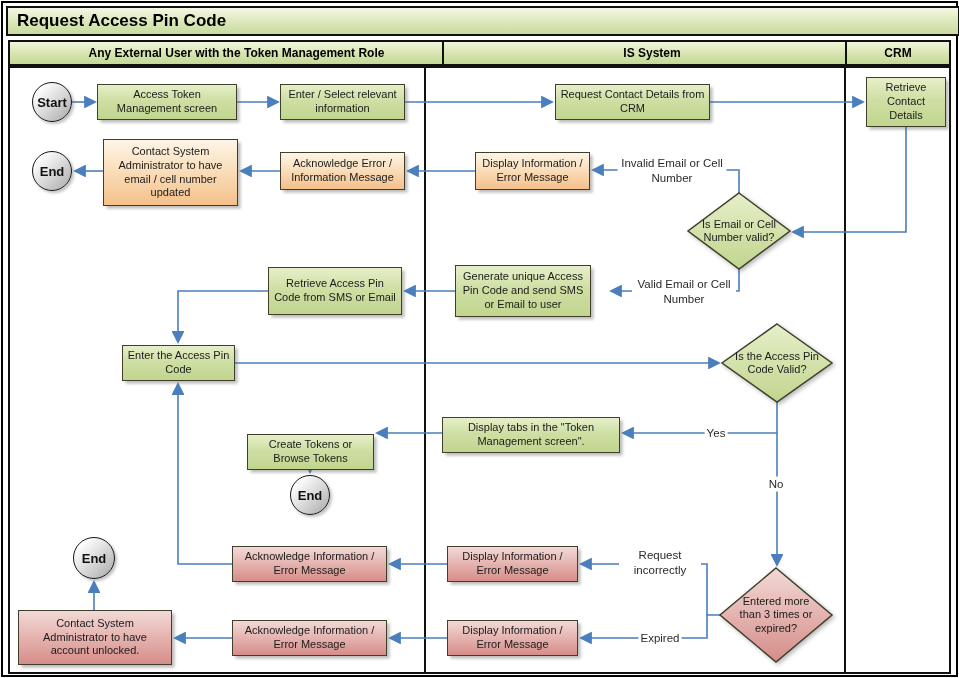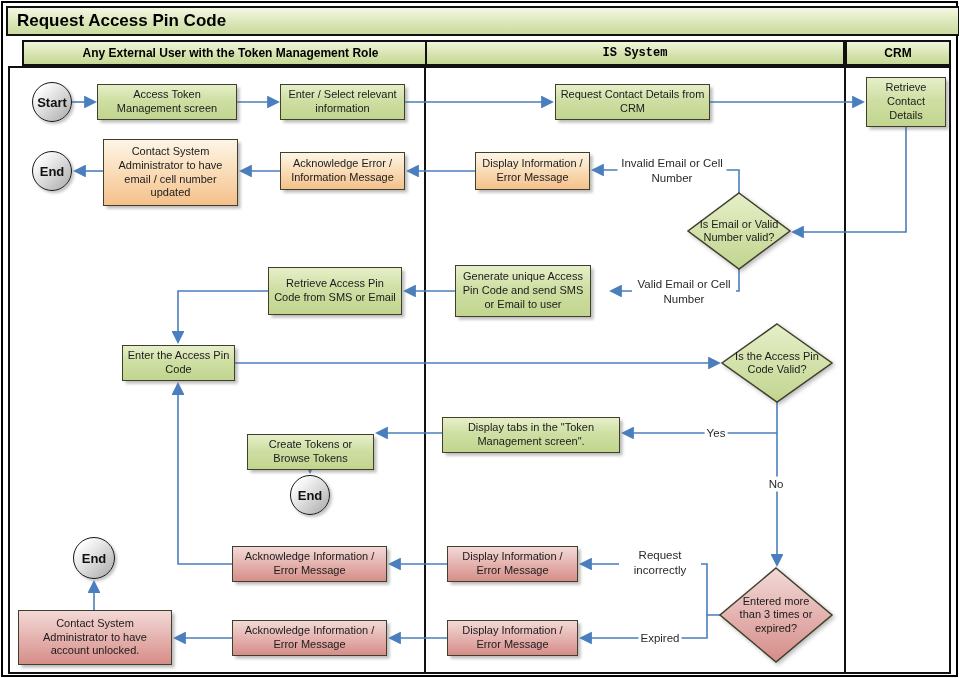--- a/index.html
+++ b/index.html
@@ -51,22 +51,22 @@
 </style>
 </head>
 <body>
 
 <div class="canvas">
 
   <div class="frame"></div>
 
   <div class="titlebar">Request Access Pin Code</div>
 
-  <div class="lane-header" style="left:22px; width:413px;">Any External User with the Token Management Role</div>
-  <div class="lane-header" style="left:425px; width:416px;font-family:Liberation Mono, monospace;">IS System</div>
+  <div class="lane-header" style="left:8px; width:413px;padding-left:20px;">Any External User with the Token Management Role</div>
+  <div class="lane-header" style="left:442px; width:416px;">IS System</div>
   <div class="lane-header" style="left:845px; width:102px;">CRM</div>
 
   <div class="lane-body"></div>
   <div class="divider" style="left:424px;"></div>
   <div class="divider" style="left:844px;"></div>
 
   <svg class="flow" width="959" height="678" viewBox="0 0 959 678">
     <defs>
       <marker id="arrow" viewBox="0 0 10 10" refX="8.5" refY="5" markerWidth="8" markerHeight="8" orient="auto-start-reverse">
         <path d="M0,0 L10,5 L0,10 z" fill="#4a7ebd"></path>
@@ -129,21 +129,21 @@
   <div class="node green" style="left:455px; top:265px; width:136px; height:52px;">Generate unique Access Pin Code and send SMS or Email to user</div>
   <div class="node green" style="left:122px; top:345px; width:113px; height:36px;">Enter the Access Pin Code</div>
   <div class="node green" style="left:247px; top:434px; width:127px; height:36px;">Create Tokens or Browse Tokens</div>
   <div class="node green" style="left:442px; top:417px; width:178px; height:36px;">Display tabs in the "Token Management screen".</div>
   <div class="node pink" style="left:232px; top:546px; width:155px; height:36px;">Acknowledge Information / Error Message</div>
   <div class="node pink" style="left:447px; top:546px; width:131px; height:36px;">Display Information / Error Message</div>
   <div class="node pink" style="left:18px;  top:610px; width:154px; height:55px;">Contact System Administrator to have account unlocked.</div>
   <div class="node pink" style="left:232px; top:620px; width:155px; height:36px;">Acknowledge Information / Error Message</div>
   <div class="node pink" style="left:447px; top:620px; width:131px; height:36px;">Display Information / Error Message</div>
 
-  <div class="diamond-label" style="left:693px; top:204px; width:92px; height:54px;">Is Email or Valid Number valid?</div>
+  <div class="diamond-label" style="left:693px; top:204px; width:92px; height:54px;">Is Email or Cell Number valid?</div>
   <div class="diamond-label" style="left:733px; top:336px; width:88px; height:54px;">Is the Access Pin Code Valid?</div>
   <div class="diamond-label" style="left:731px; top:584px; width:90px; height:62px;">Entered more than 3 times or expired?</div>
 
   <div class="edge-label" style="left:672px; top:171px; width:105px;">Invalid Email or Cell Number</div>
   <div class="edge-label" style="left:684px; top:292px; width:100px;">Valid Email or Cell Number</div>
   <div class="edge-label" style="left:716px; top:433px;">Yes</div>
   <div class="edge-label" style="left:776px; top:484px;">No</div>
   <div class="edge-label" style="left:660px; top:563px; width:78px;">Request incorrectly</div>
   <div class="edge-label" style="left:660px; top:638px;">Expired</div>
 

